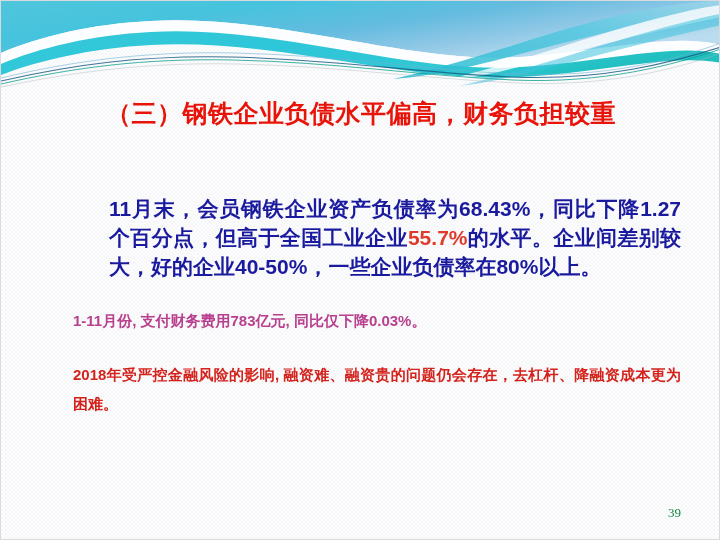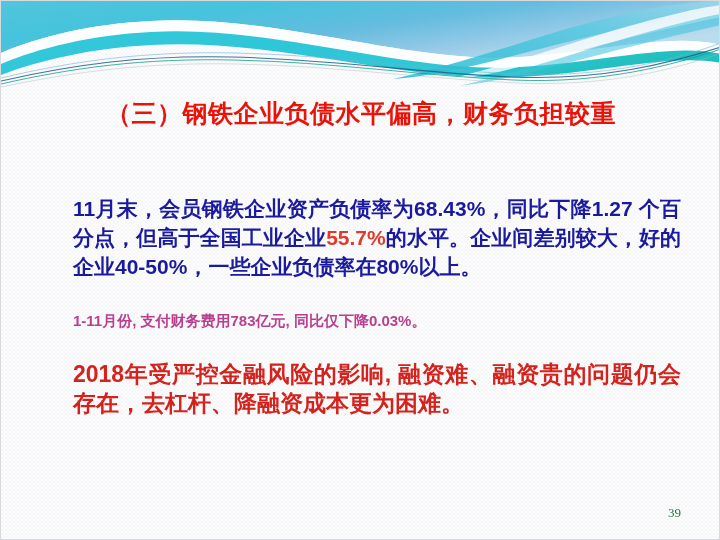--- a/index.html
+++ b/index.html
@@ -81,23 +81,23 @@
   .para {
     font-family: "Liberation Sans", "DejaVu Sans", sans-serif;
     font-weight: bold;
     font-size: 21px;
     line-height: 29px;
     letter-spacing: 0px;
     text-align: justify;
     text-justify: inter-character;
   }
 
-  .para-1 { color: #1a1a9e; }
+  .para-1 { color: #1a1a9e; margin-left: 36px; }
   .para-2 { color: #b8408f; margin-top: 25px; font-size: 15px; }
-  .para-3 { color: #d4221c; margin-top: 25px; font-size: 23px; }
+  .para-3 { color: #d4221c; margin-top: 25px; font-size: 15px; }
 
   .hl-red   { color: #e03b2a; }
 
   #page-number {
     position: absolute;
     right: 38px;
     bottom: 18px;
     z-index: 4;
     color: #15803d;
     font-family: "Liberation Serif", "DejaVu Serif", serif;

